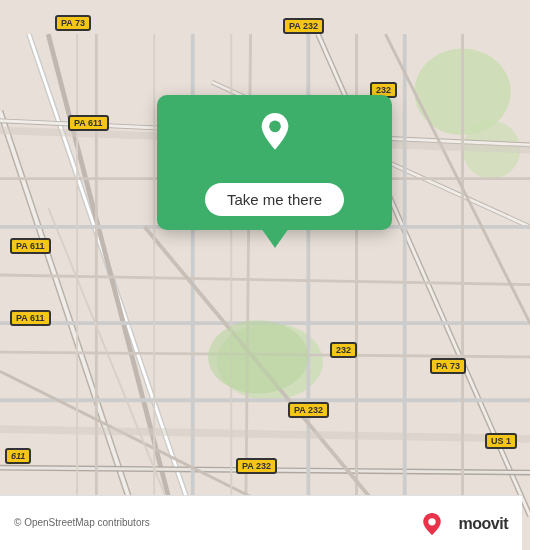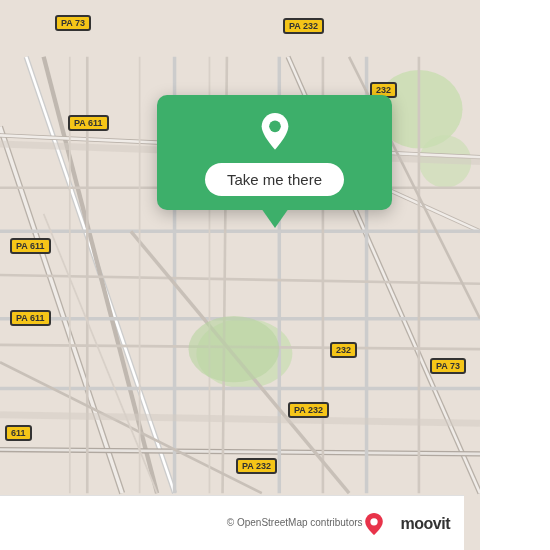--- a/index.html
+++ b/index.html
@@ -6,21 +6,21 @@
 
     body {
       width: 550px;
       height: 550px;
       overflow: hidden;
       font-family: Arial, sans-serif;
       position: relative;
     }
 
     #map-container {
-      width: 480px;
+      width: 530px;
       height: 550px;
       position: relative;
       background-color: #e8e0d8;
       overflow: hidden;
     }
 
     
     .map-svg {
       position: absolute;
       inset: 0;
@@ -35,20 +35,21 @@
       left: 157px;
       width: 235px;
       background: #3daf6a;
       border-radius: 10px;
       display: flex;
       flex-direction: column;
       align-items: center;
       padding: 18px 20px 14px 20px;
       box-shadow: 0 4px 16px rgba(0,0,0,0.25);
       z-index: 10;
+      gap: 20px;
     }
 
     .popup-card::after {
       content: '';
       position: absolute;
       bottom: -18px;
       left: 50%;
       transform: translateX(-50%);
       border-left: 14px solid transparent;
       border-right: 14px solid transparent;
@@ -71,26 +72,26 @@
       font-weight: 500;
       cursor: pointer;
       white-space: nowrap;
     }
 
     
     .bottom-bar {
       position: absolute;
       bottom: 0;
       left: 0;
-      right: 16px;
+      right: 8px;
       background: white;
       padding: 10px 14px 8px 14px;
       display: flex;
       align-items: center;
-      justify-content: flex-end;
+      justify-content: space-between;
       z-index: 10;
       border-top: 1px solid #e0e0e0;
       min-height: 55px;
     }
 
     .bottom-bar-left {
       display: flex;
       flex-direction: column;
     }
 
@@ -201,21 +202,21 @@
 
     <ellipse cx="268" cy="335" rx="52" ry="38" fill="#b8d4a0" opacity="0.6"></ellipse>
   </svg>
 
   <div class="road-sign" style="left:55px; top:15px;">PA 73</div>
   <div class="road-sign" style="left:283px; top:18px;">PA 232</div>
   <div class="road-sign" style="left:370px; top:82px;">232</div>
   <div class="road-sign" style="left:68px; top:115px;">PA 611</div>
   <div class="road-sign" style="left:10px; top:238px;">PA 611</div>
   <div class="road-sign" style="left:10px; top:310px;">PA 611</div>
-  <div class="road-sign" style="left:5px; top:425px;">611</div>
+  <div class="road-sign" style="left:5px; top:448px;font-style:italic;">611</div>
   <div class="road-sign" style="left:330px; top:342px;">232</div>
   <div class="road-sign" style="left:288px; top:402px;">PA 232</div>
   <div class="road-sign" style="left:236px; top:458px;">PA 232</div>
   <div class="road-sign" style="left:430px; top:358px;">PA 73</div>
   <div class="road-sign" style="left:485px; top:433px;">US 1</div>
 
   <div class="popup-card">
 
     <svg class="pin-icon" viewBox="0 0 40 48" xmlns="http://www.w3.org/2000/svg">
       <path d="M20 0C11.16 0 4 7.16 4 16C4 27 20 44 20 44C20 44 36 27 36 16C36 7.16 28.84 0 20 0Z" fill="white"></path>

